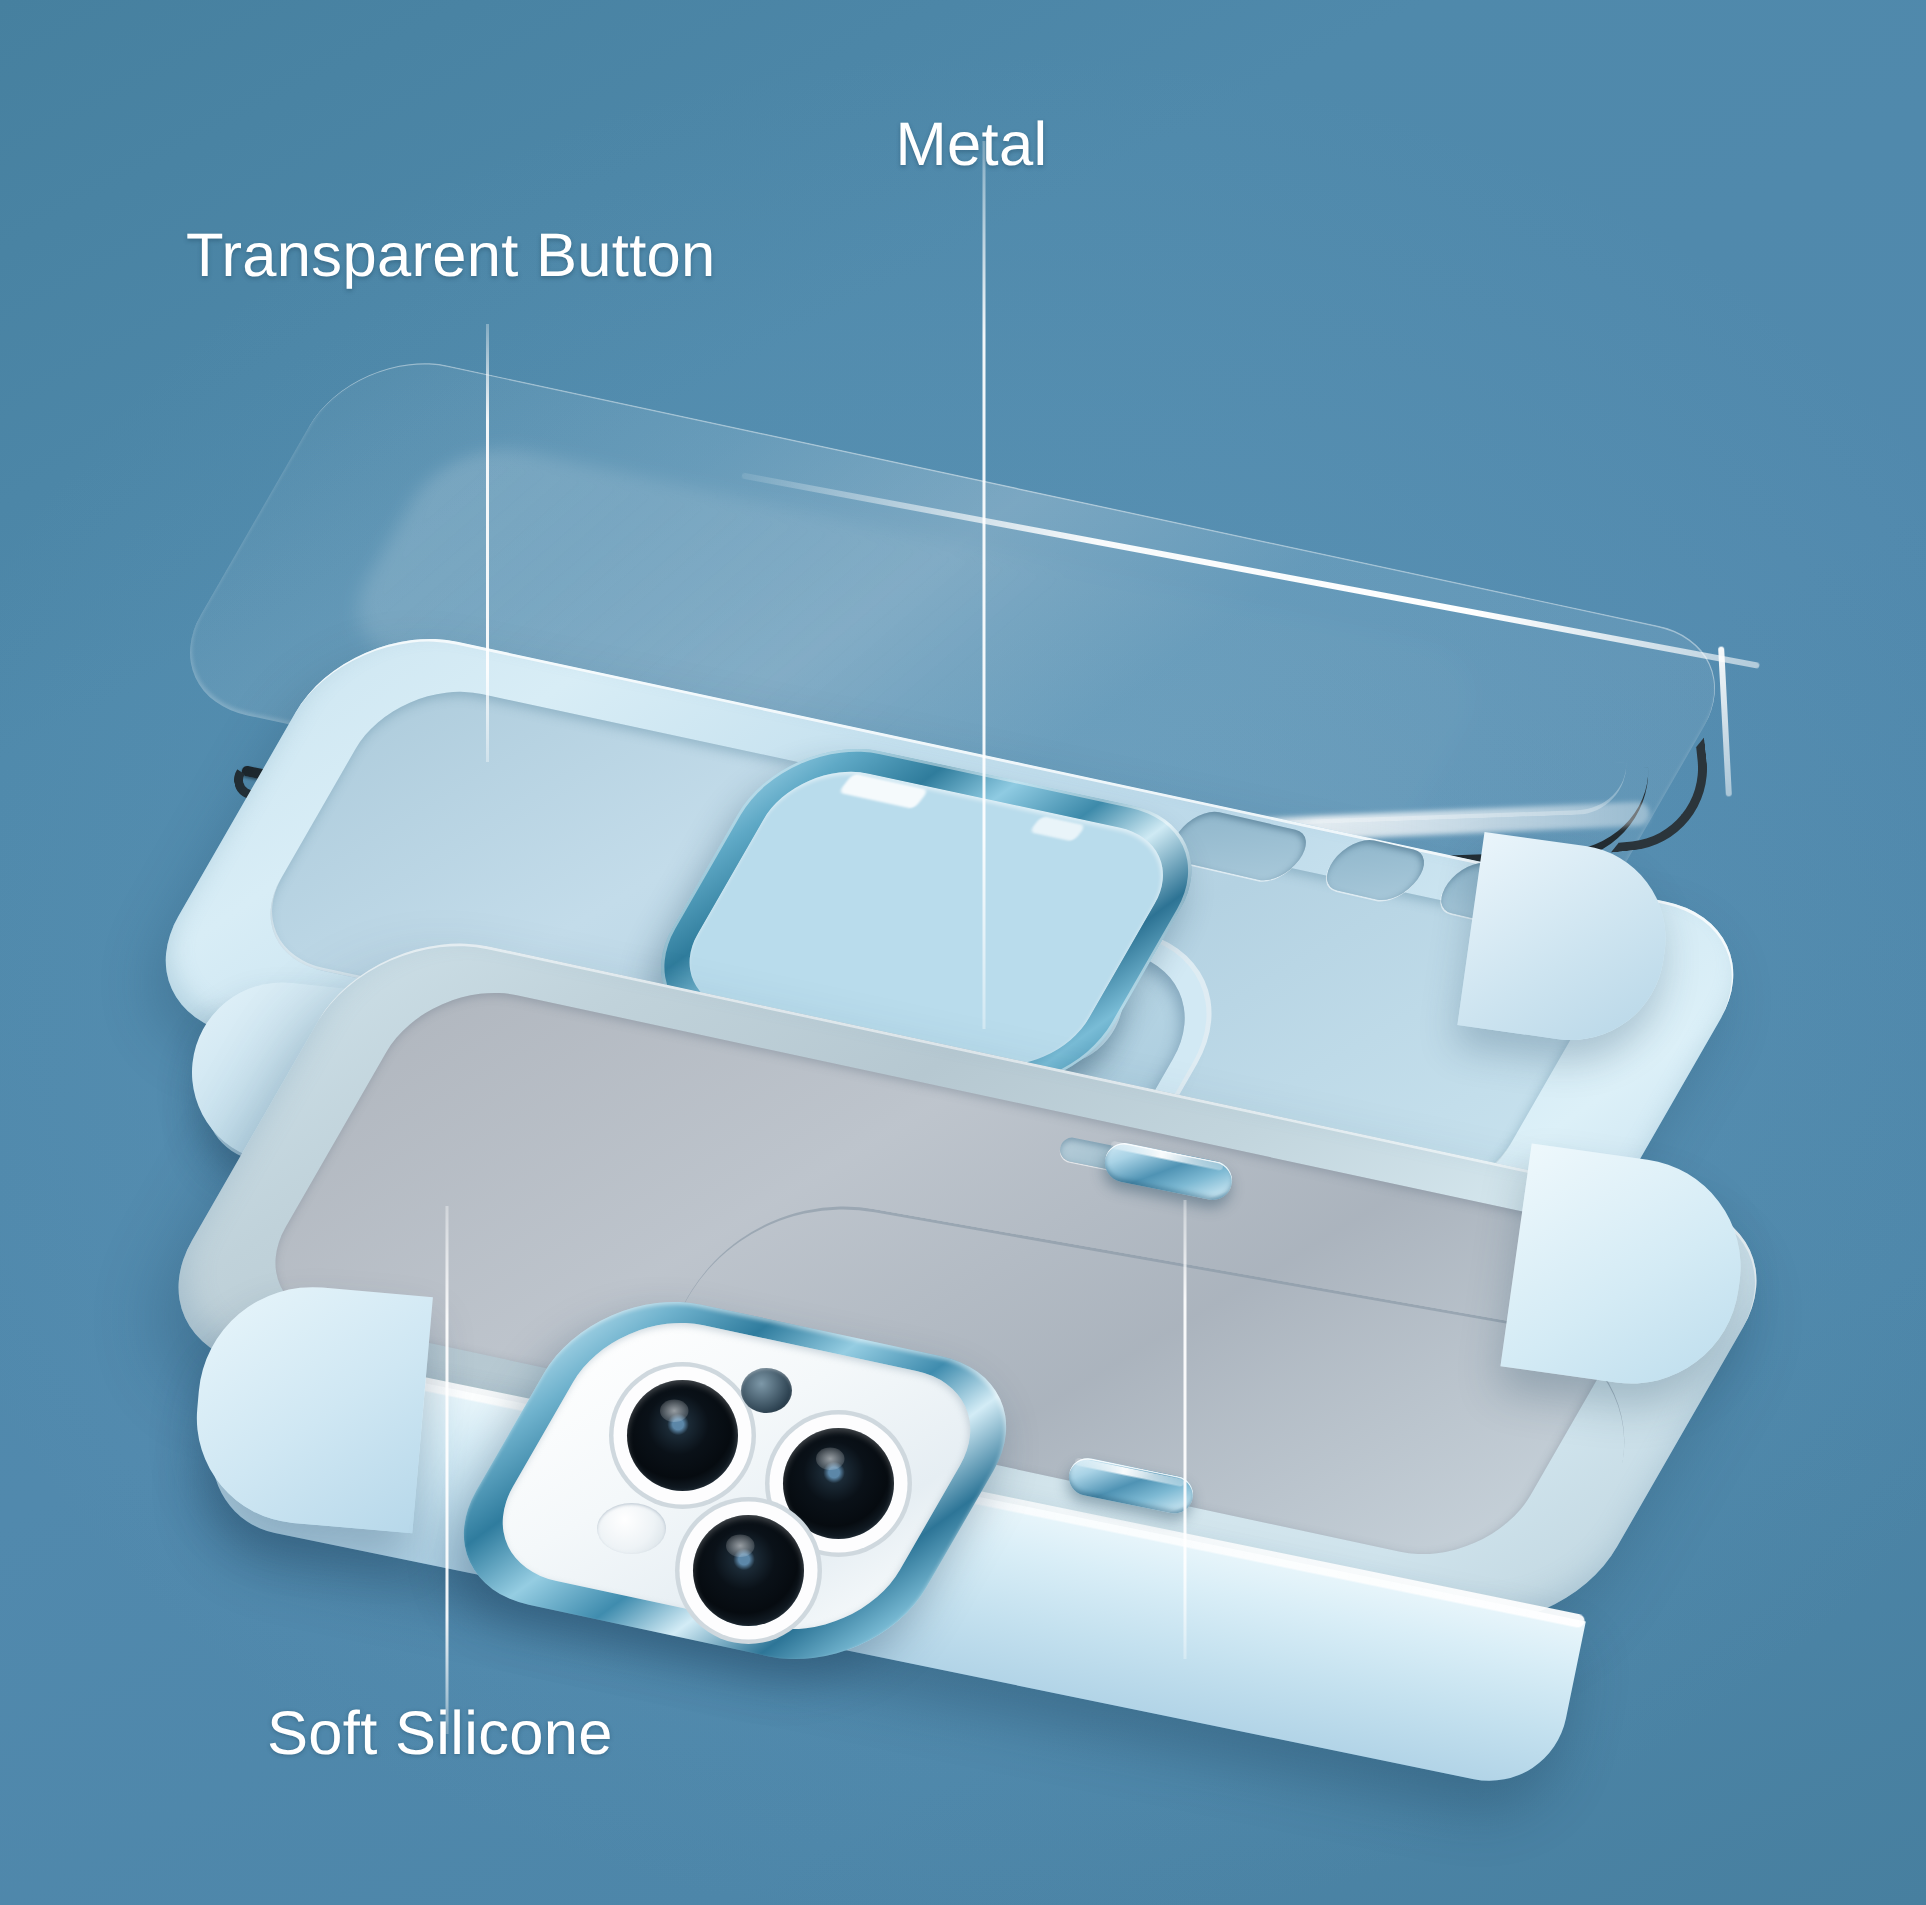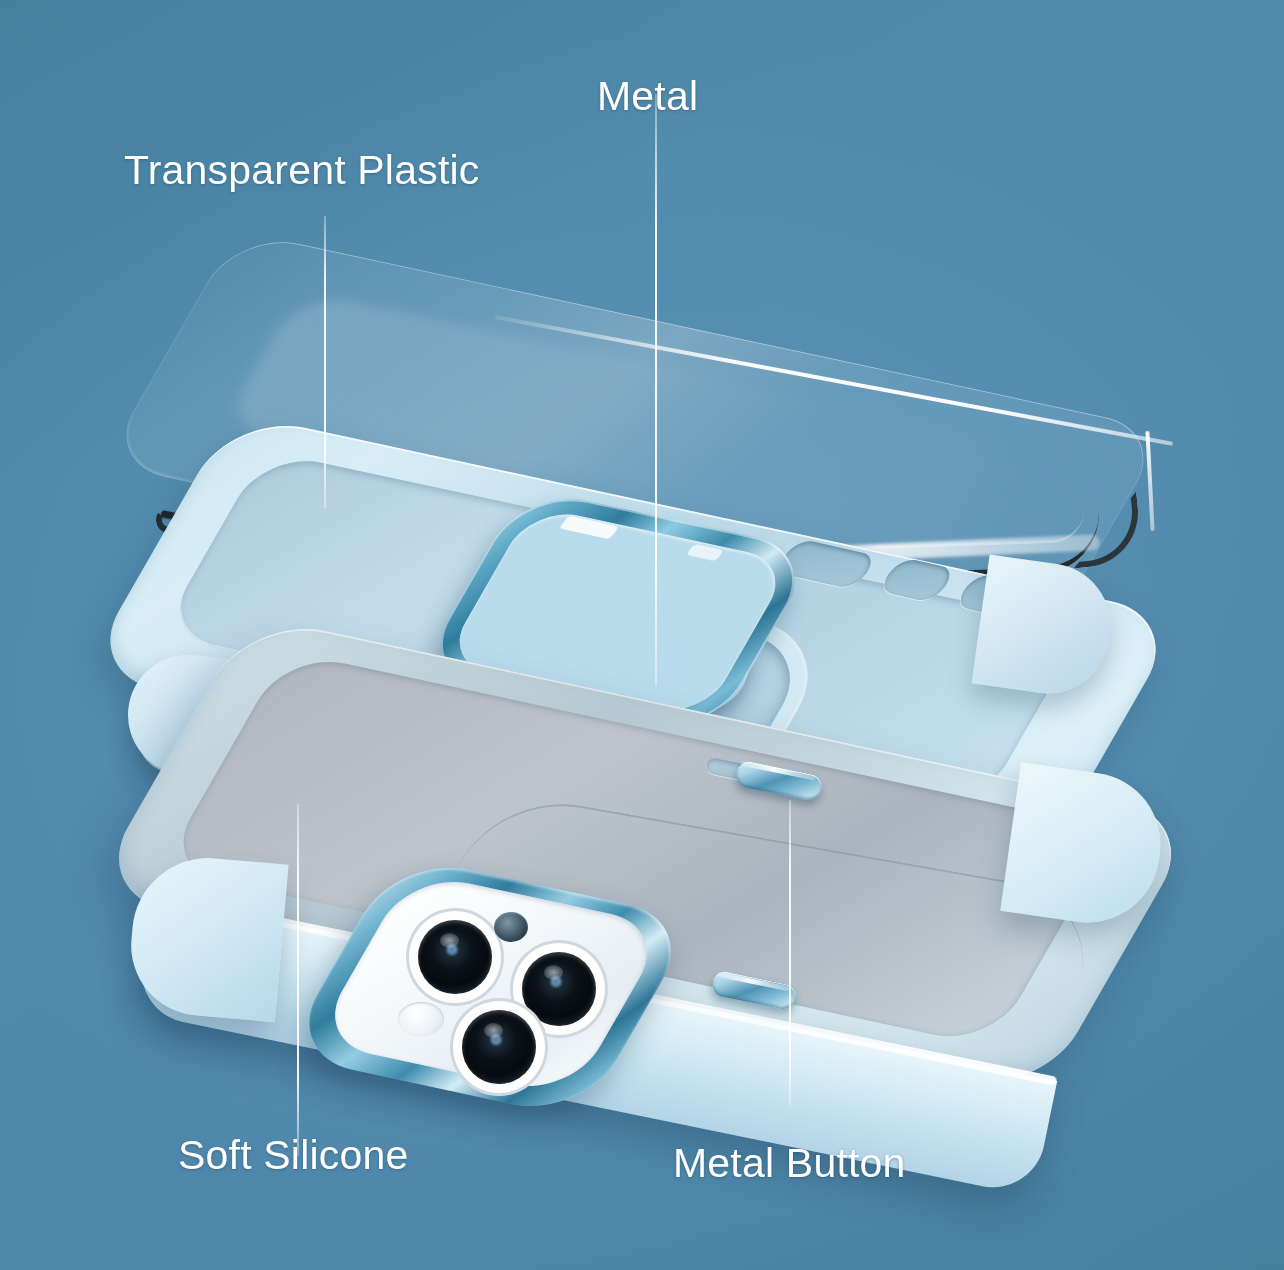--- a/index.html
+++ b/index.html
@@ -422,21 +422,20 @@
   <div class="btn-gloss" style="left:740px; top:768px; width:76px; height:5px; transform:rotate(11.5deg);"></div>
 
   <div class="btn-metal" style="left:712px; top:978px; width:84px; height:25px; border-radius:13px; transform:rotate(11.5deg);"></div>
   <div class="btn-gloss" style="left:716px; top:979px; width:74px; height:5px; transform:rotate(11.5deg);"></div>
 
   <div class="leader" style="left:324px; top:216px; height:292px;"></div>
   <div class="leader" style="left:655px; top:94px;  height:592px;"></div>
   <div class="leader up" style="left:297px; top:804px; height:352px;"></div>
   <div class="leader up" style="left:789px; top:800px; height:306px;"></div>
 
-  <div class="label" style="left:124px; top:147px;">Transparent Plastic</div>
+  <div class="label" style="left:124px; top:147px;">Transparent Button</div>
 
   <div class="label" style="left:597px; top:38px;margin-top:35px;">Metal</div>
 
   <div class="label" style="left:178px; top:1132px;">Soft Silicone</div>
 
-  <div class="label" style="left:673px; top:1140px;">Metal Button</div>
 
 </div>
 
 </body></html>

